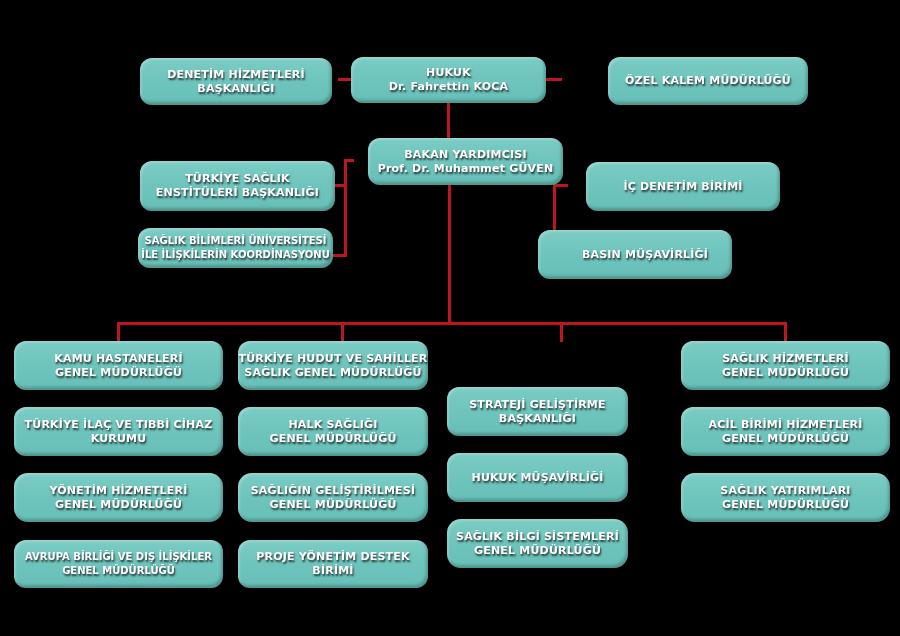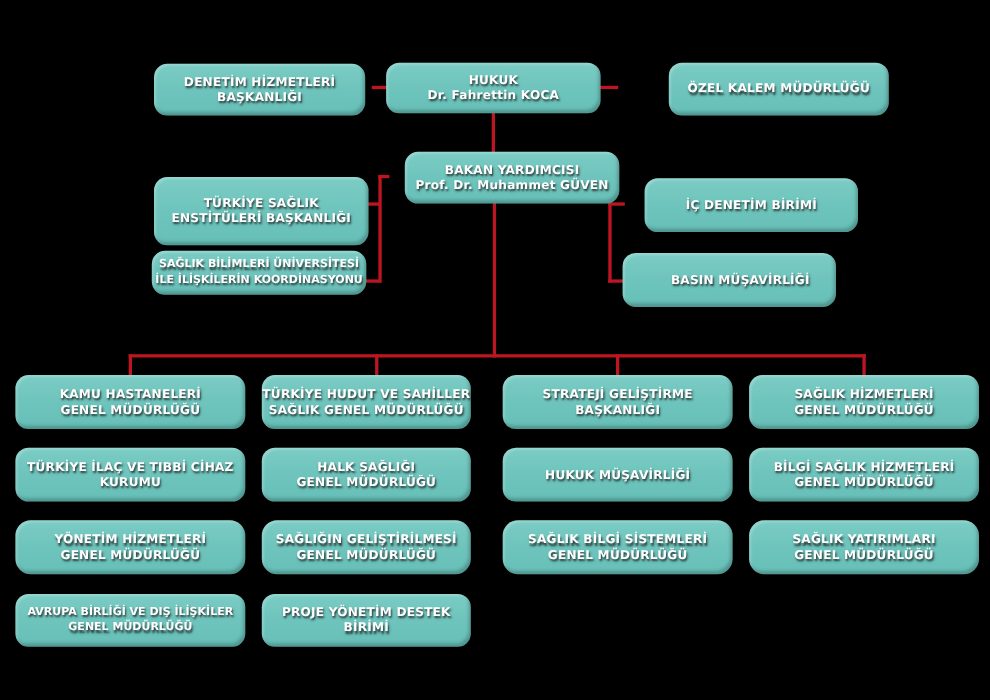--- a/index.html
+++ b/index.html
@@ -25,29 +25,29 @@
 
   .line { position:absolute; background:#be1522; }
 
   
   .p-denetim   { left:140px; top:58px;  width:192px; height:47px; }
   .p-bakan     { left:351px; top:57px;  width:195px; height:46px; }
   .p-ozel      { left:560px; top:57px;  width:200px; height:48px;margin-left:48px; }
 
   
   .p-bakanyrd  { left:352px; top:138px; width:195px; height:47px;margin-left:16px; }
-  .p-tse       { left:140px; top:161px; width:195px; height:62px; }
+  .p-tse       { left:140px; top:161px; width:195px; height:50px; }
   .p-sbu       { left:138px; top:228px; width:195px; height:40px; }
   .p-icdenetim { left:566px; top:162px; width:194px; height:49px;margin-left:20px; }
-  .p-basin     { left:566px; top:230px; width:194px; height:49px;padding-left:24px; }
+  .p-basin     { left:538px; top:230px; width:194px; height:49px;padding-left:24px; }
 
   
   .c1 { left:14px;  width:209px; }
   .c2 { left:238px; width:190px; }
-  .c3 { left:457px; width:209px; }
+  .c3 { left:447px; width:181px;margin-top:46px; }
   .c4 { left:681px; width:209px; }
   .r1 { top:341px; height:49px; }
   .r2 { top:407px; height:49px; }
   .r3 { top:473px; height:49px;border-radius:14px; }
   .r4 { top:540px; height:48px; }
 
   
   .ln-top-left   { left:338px; top:78px;  width:15px;  height:3px; }
   .ln-top-right  { left:544px; top:78px;  width:18px;  height:3px; }
   .ln-bakan-down { left:447px; top:102px; width:3px;   height:37px; }
@@ -145,21 +145,21 @@
     <span>KURUMU</span>
   </div>
   <div class="node c2 r2">
     <span>HALK SAĞLIĞI</span>
     <span>GENEL MÜDÜRLÜĞÜ</span>
   </div>
   <div class="node c3 r2">
     <span>HUKUK MÜŞAVİRLİĞİ</span>
   </div>
   <div class="node c4 r2">
-    <span>BİLGİ SAĞLIK HİZMETLERİ</span>
+    <span>ACİL BİRİMİ HİZMETLERİ</span>
     <span>GENEL MÜDÜRLÜĞÜ</span>
   </div>
 
   <div class="node c1 r3">
     <span>YÖNETİM HİZMETLERİ</span>
     <span>GENEL MÜDÜRLÜĞÜ</span>
   </div>
   <div class="node c2 r3">
     <span>SAĞLIĞIN GELİŞTİRİLMESİ</span>
     <span>GENEL MÜDÜRLÜĞÜ</span>

